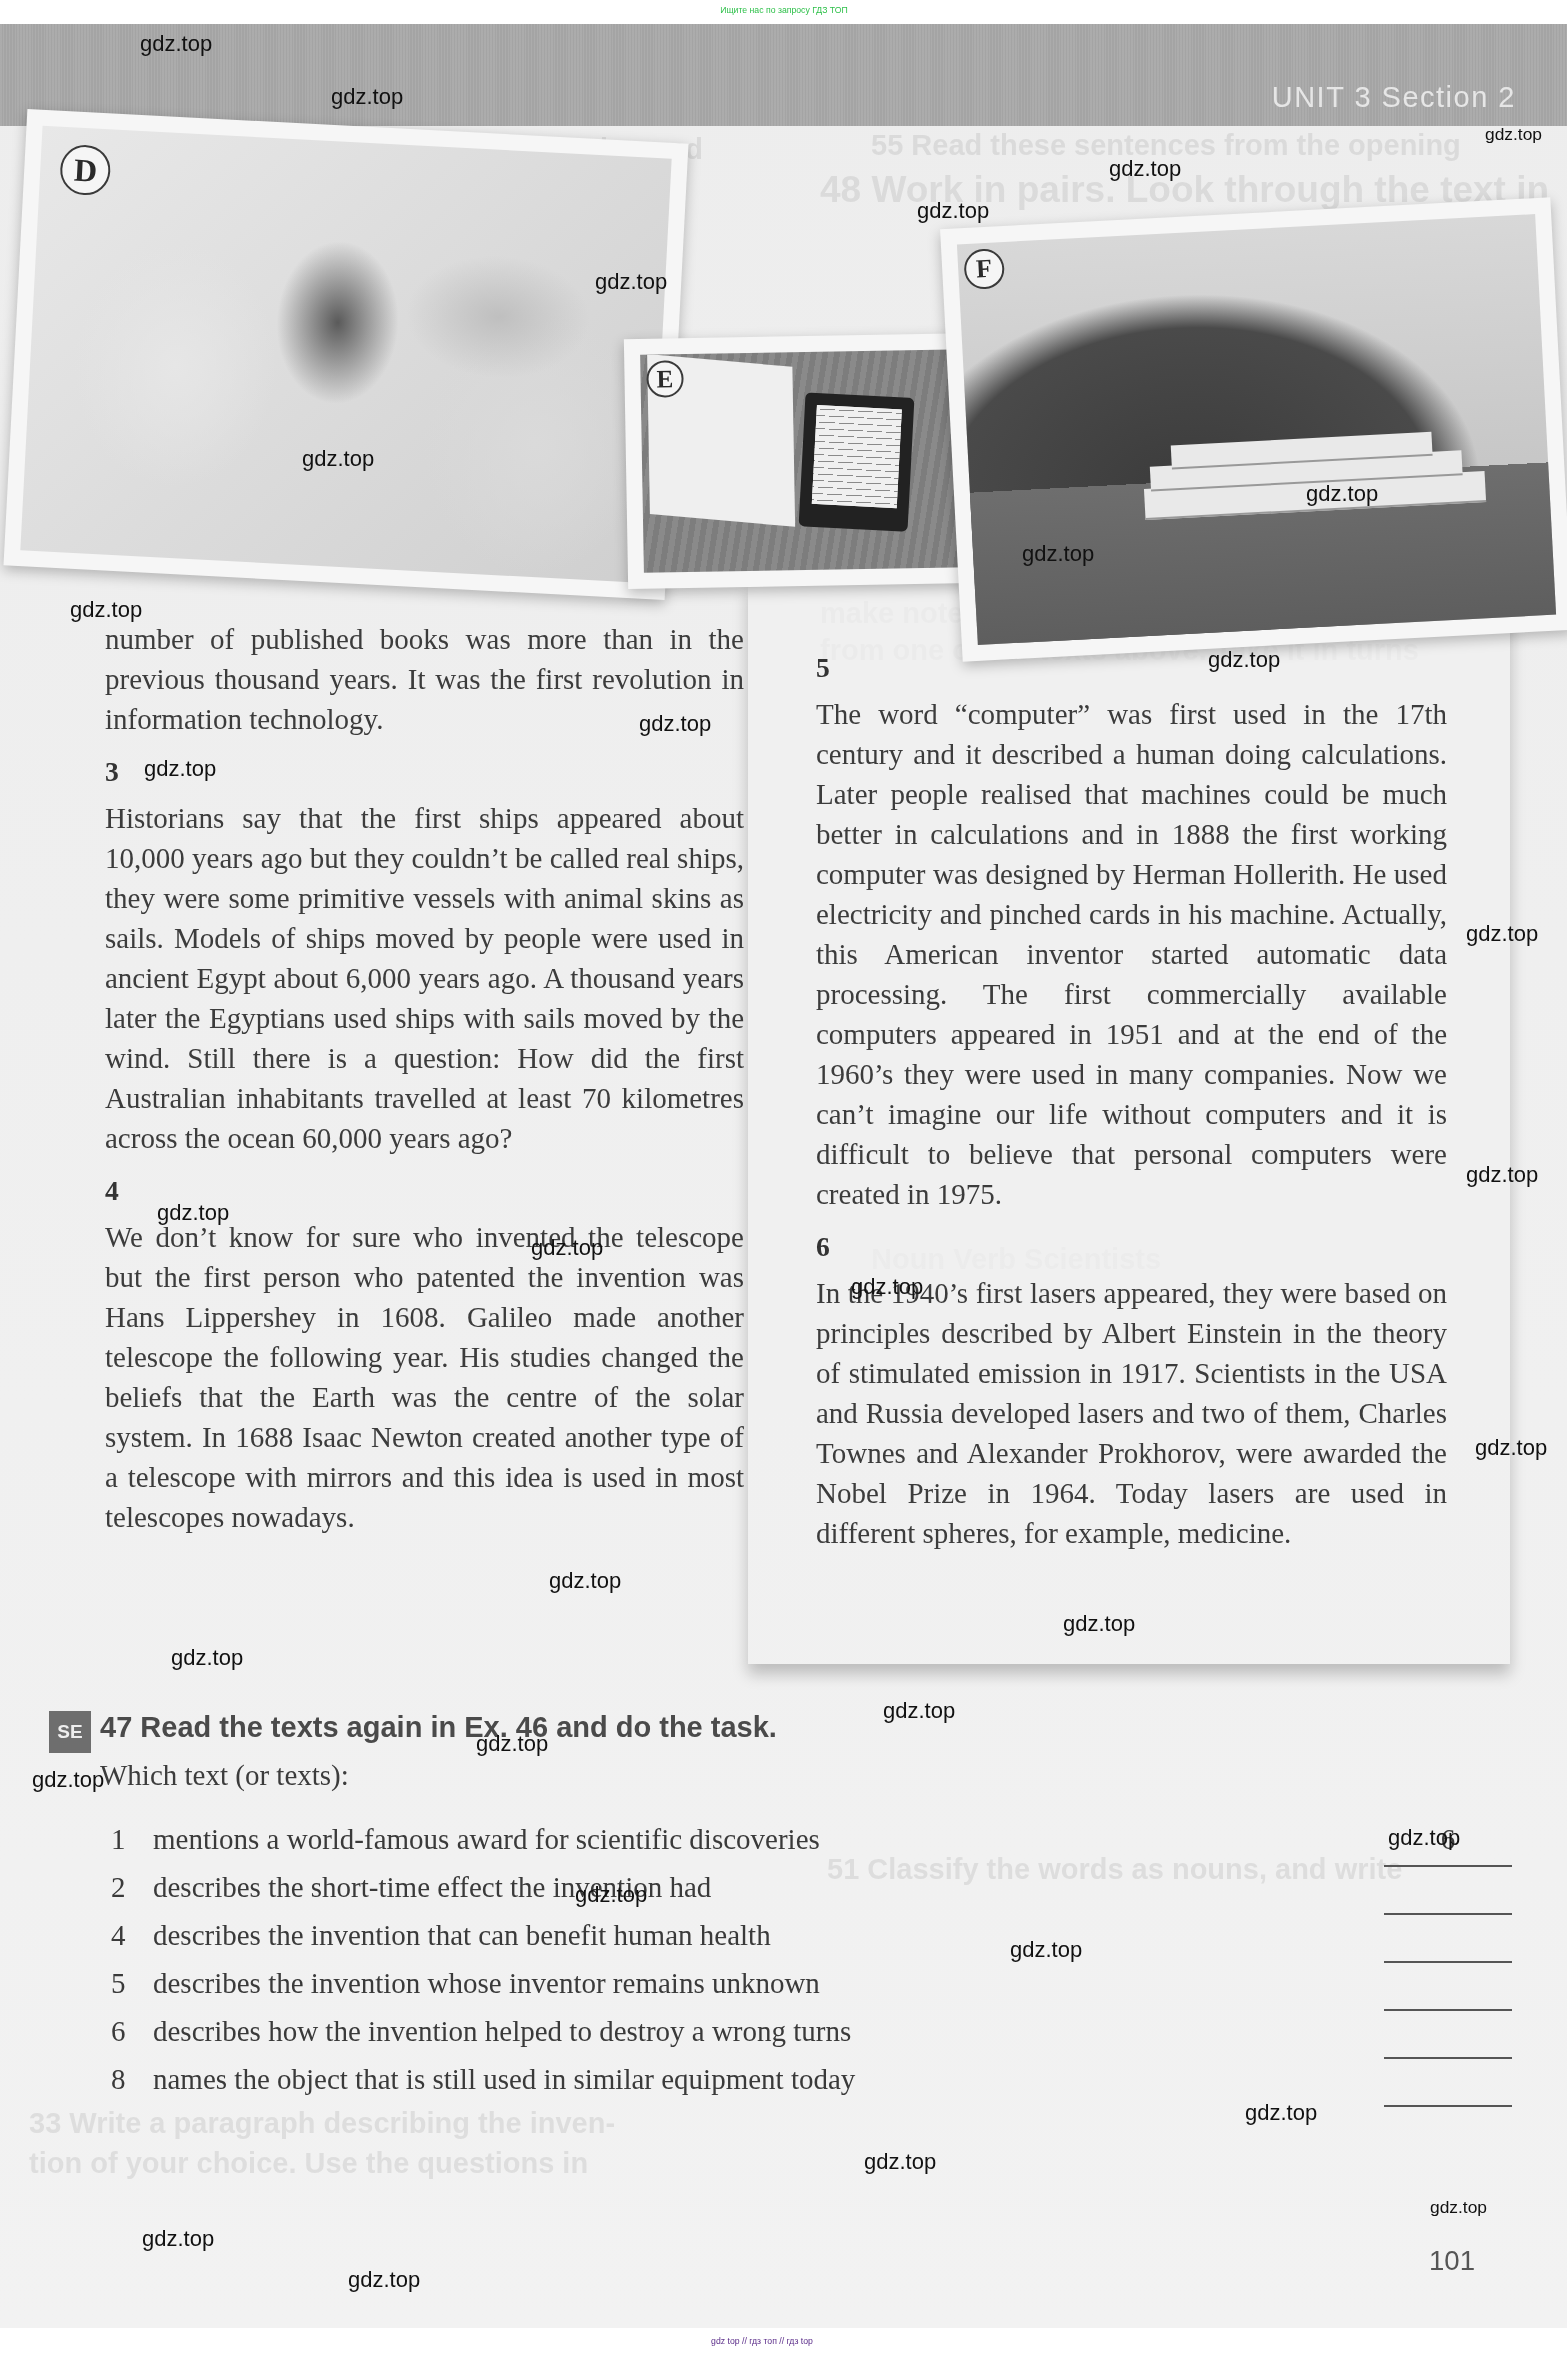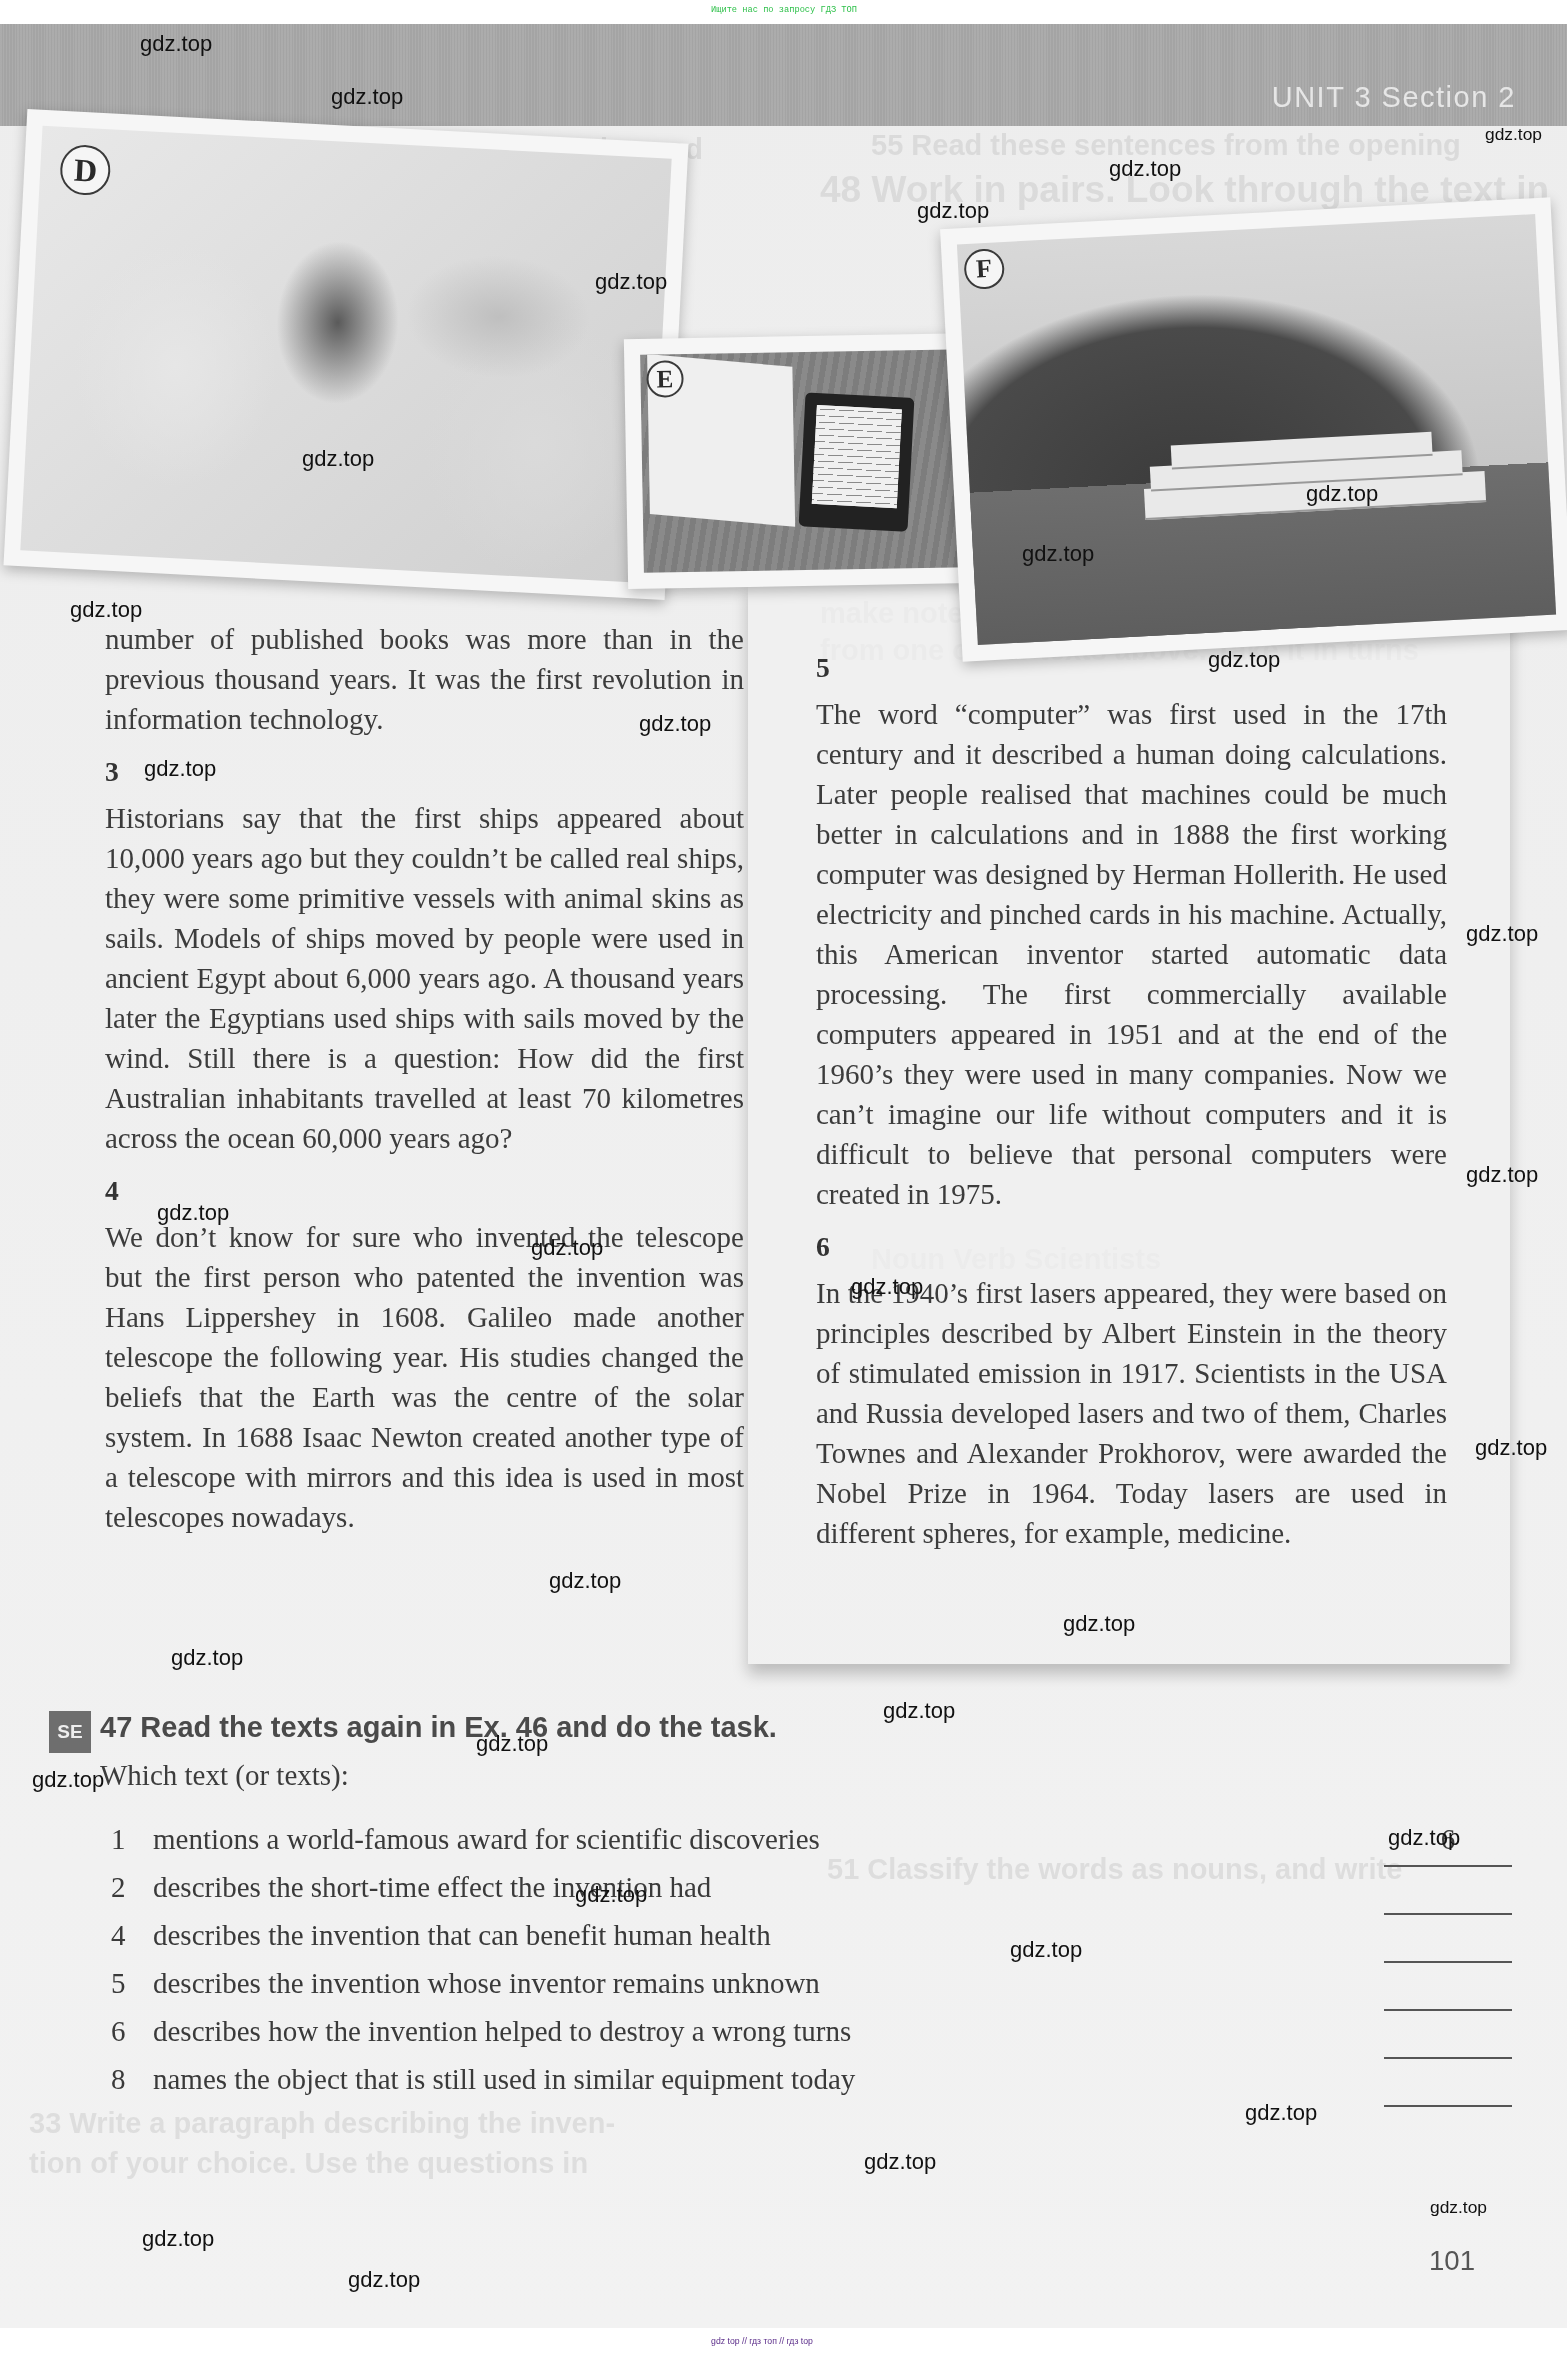--- a/index.html
+++ b/index.html
@@ -5,21 +5,21 @@
   html, body { margin: 0; padding: 0; }
   body {
     width: 1568px; height: 2354px; position: relative; overflow: hidden;
     background: #ffffff;
     font-family: "Liberation Serif", "DejaVu Serif", serif;
     color: #3a3a3a;
   }
   .top-banner {
     position: absolute; left: 0; top: 0; width: 1568px; height: 24px;
     background: #ffffff; text-align: center;
-    font-family: Liberation Mono, monospace;
+    font-family: Liberation Sans, sans-serif;
     font-size: 8.7px; line-height: 20.3px; color: #2ec04a;
   }
   .page {
     position: absolute; left: 0; top: 24px; width: 1568px; height: 2304px;
     background: linear-gradient(180deg, #ededed 0%, #efefef 40%, #f2f2f2 100%);
     overflow: hidden;
   }
   .header-band {
     position: absolute; left: 0; top: 0; width: 1568px; height: 102px;
     background: #a9a9a9;

